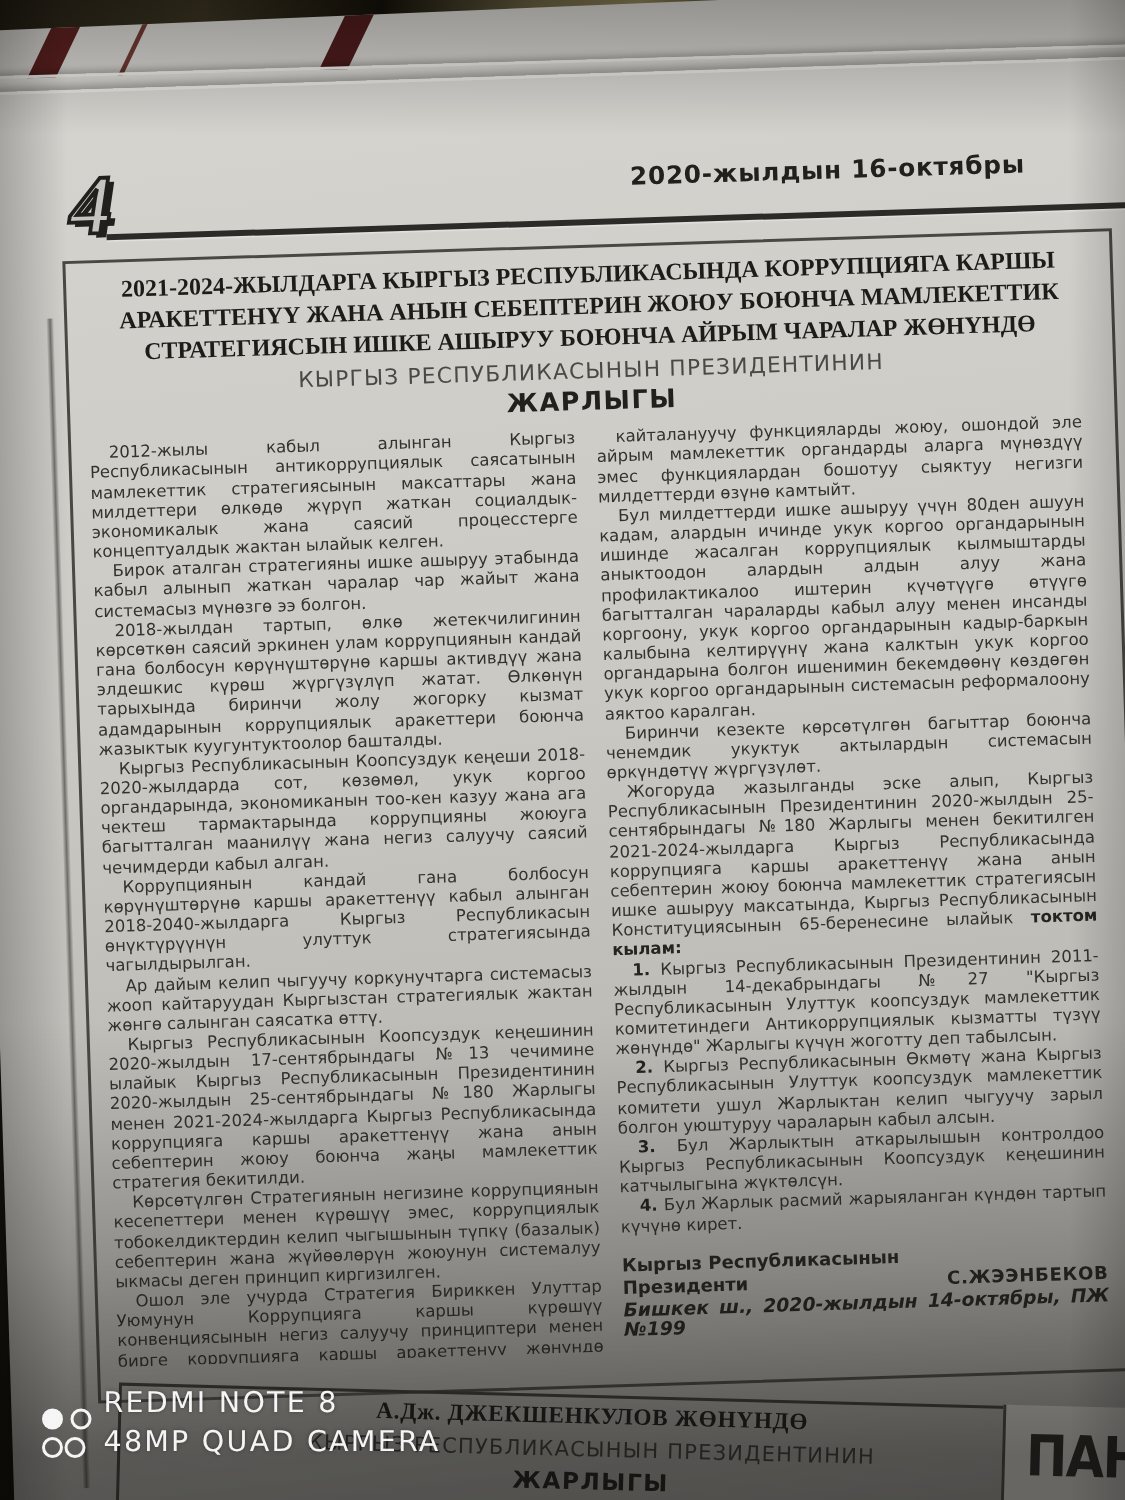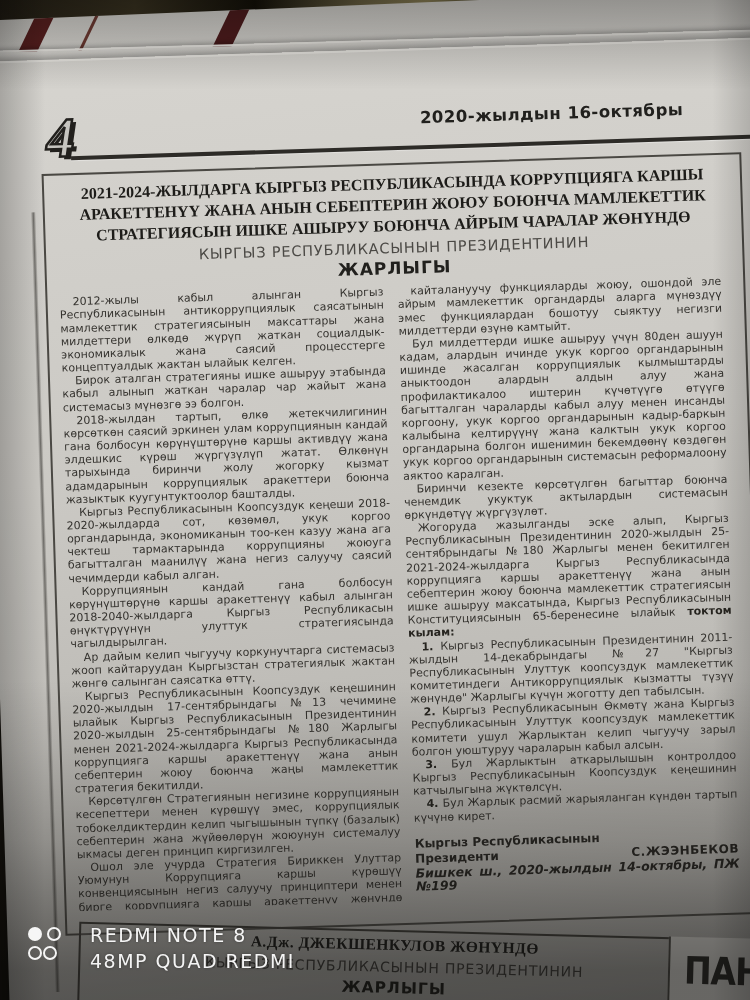--- a/index.html
+++ b/index.html
@@ -61,22 +61,22 @@
   .side-article{position:absolute;left:668px;top:938px;width:120px;height:70px;
     background:#b2b0ab;border-left:2px solid #45433e;transform:rotate(1.5deg);}
   .side-headline{position:absolute;left:14px;top:14px;font-size:33px;font-weight:bold;
     color:#2c2b27;letter-spacing:-1px;transform:scaleY(1.15);white-space:nowrap;}
   
   .vignette{position:absolute;left:0;top:0;width:750px;height:1000px;pointer-events:none;
     background:
       linear-gradient(to bottom,rgba(0,0,0,.30) 0%,rgba(0,0,0,0) 9%,rgba(0,0,0,0) 68%,rgba(0,0,0,.18) 84%,rgba(0,0,0,.42) 97%),
       linear-gradient(to right,rgba(0,0,0,.22) 0%,rgba(0,0,0,0) 6%,rgba(0,0,0,0) 95%,rgba(0,0,0,.16) 100%);}
   
-  .watermark{position:absolute;left:28px;top:924px;display:flex;gap:29px;
-    color:rgba(255,255,255,.94);align-items:flex-start;}
+  .watermark{position:absolute;left:28px;top:924px;display:flex;gap:8px;
+    color:rgba(255,255,255,.94);align-items:flex-end;}
   .wm-logo{display:flex;flex-direction:column;gap:5px;padding-top:3px;}
   .wm-row{display:flex;gap:5px;}
   .dot{width:14px;height:14px;border-radius:50%;}
   .dot.filled{background:rgba(255,255,255,.94);}
   .dot.outline{border:2.5px solid rgba(255,255,255,.94);box-sizing:border-box;}
   .inf{display:flex;}
   .inf .dot{border:2.5px solid rgba(255,255,255,.94);box-sizing:border-box;}
   .inf .dot+.dot{margin-left:-4px;}
   .wm-text{display:flex;flex-direction:column;gap:4px;}
   .wm-line{font-size:19px;letter-spacing:1.5px;font-weight:500;
@@ -159,16 +159,16 @@
         <span class="dot filled"></span>
         <span class="dot outline"></span>
       </div>
       <div class="wm-row inf">
         <span class="dot"></span>
         <span class="dot"></span>
       </div>
     </div>
     <div class="wm-text">
       <div class="wm-line">REDMI NOTE 8</div>
-      <div class="wm-line">48MP QUAD REDMI</div>
+      <div class="wm-line">48MP QUAD CAMERA</div>
     </div>
   </div>
 </div>
 
 </body></html>

